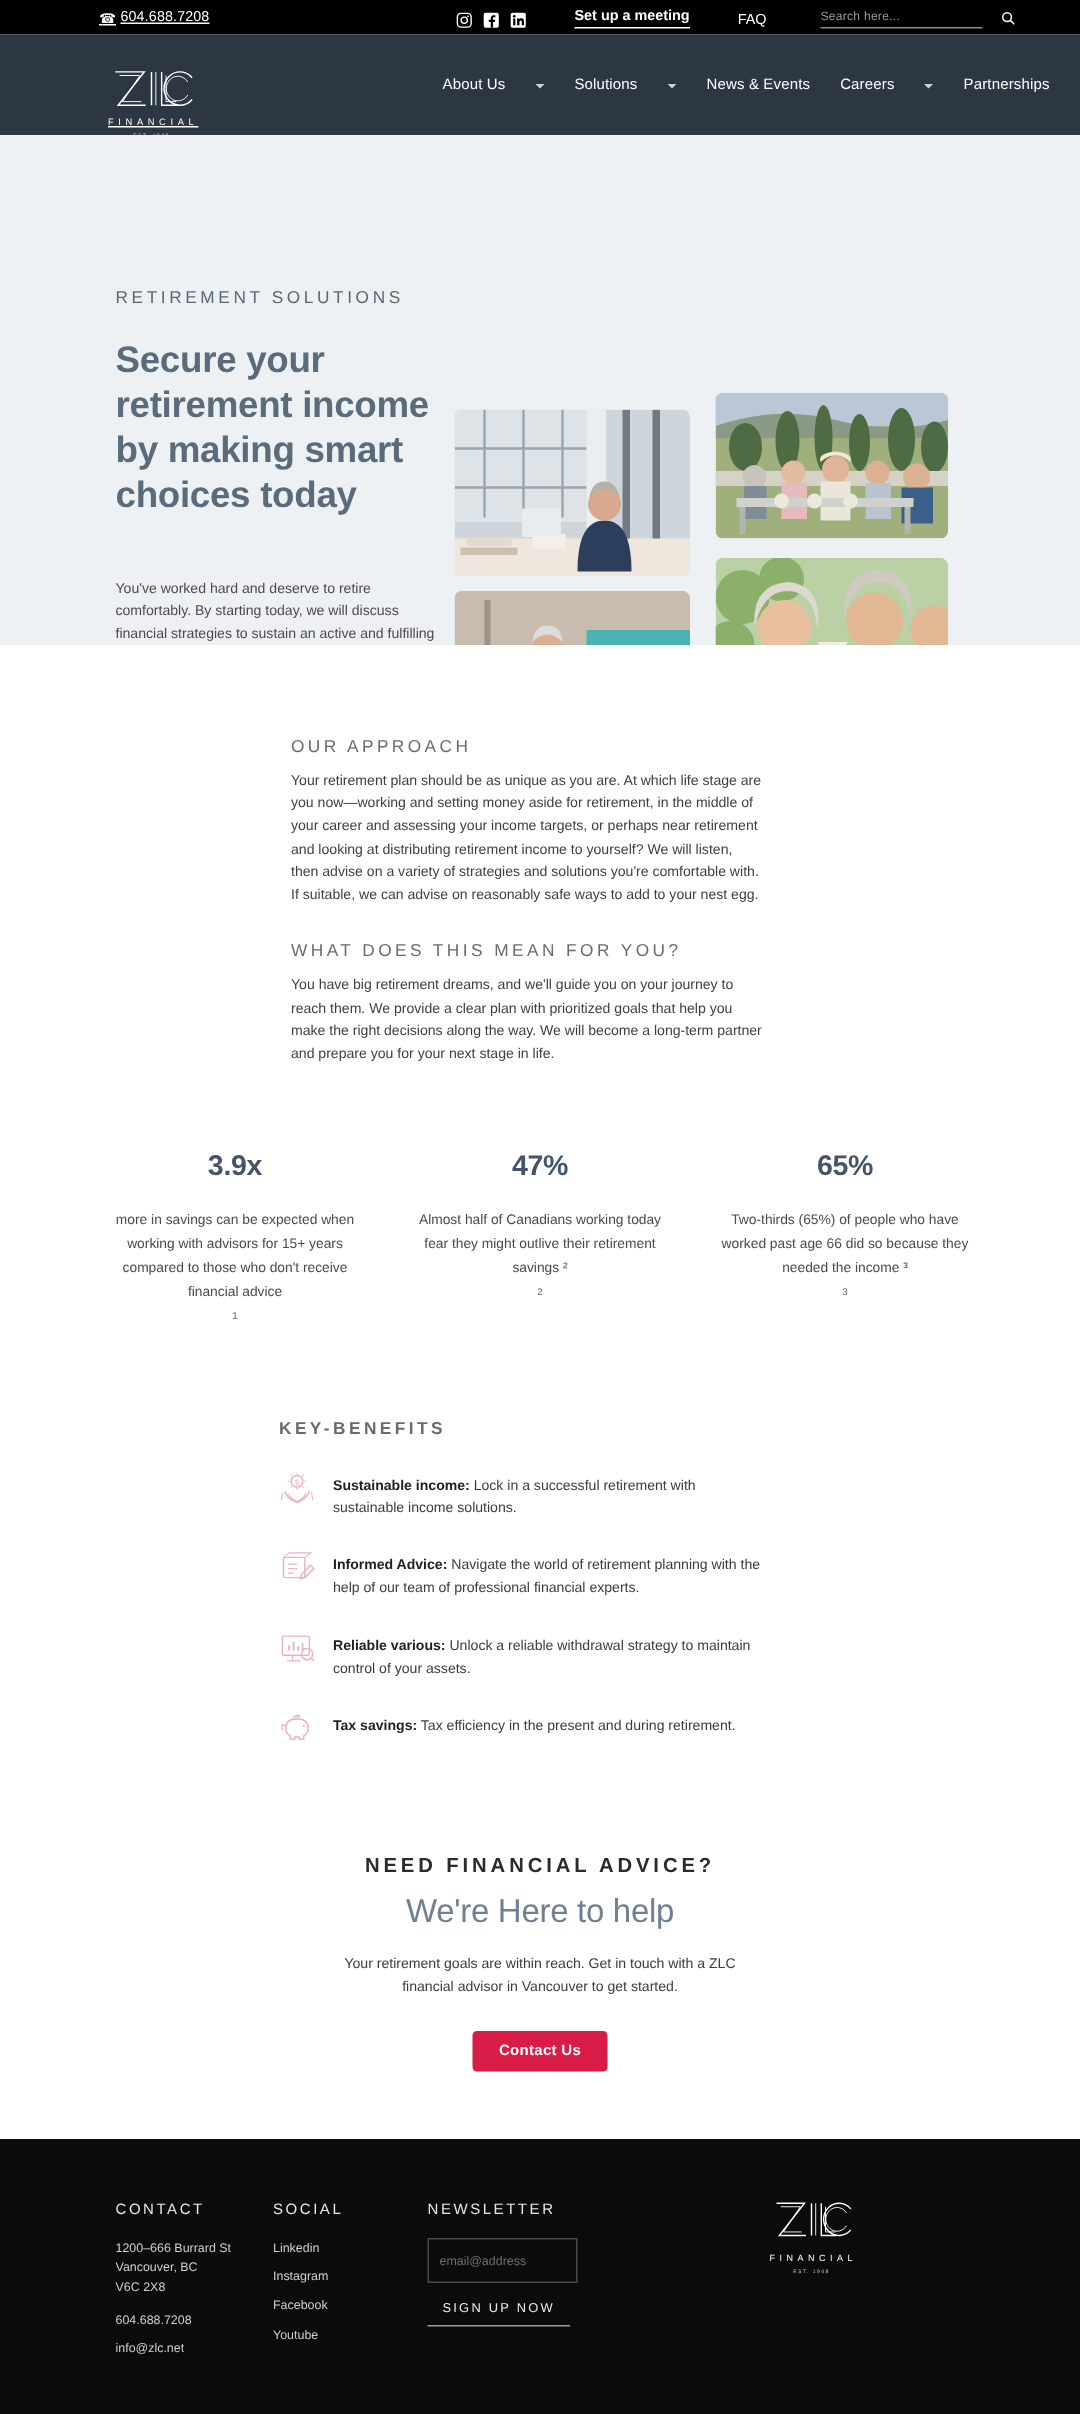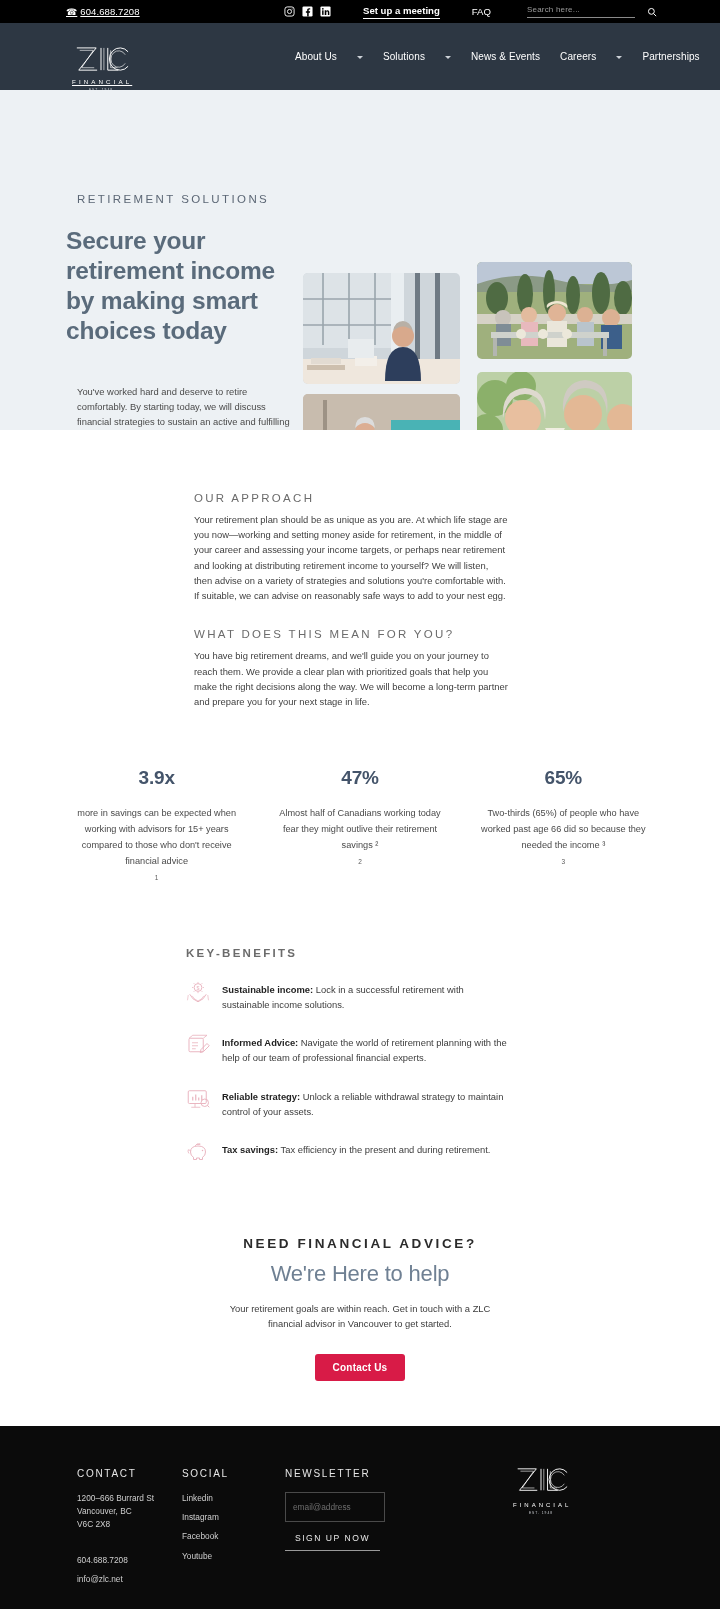--- a/index.html
+++ b/index.html
@@ -25,24 +25,24 @@
     display: flex;
     align-items: center;
     gap: 3px;
     color: #ffffff;
     font-size: 9.5px;
     letter-spacing: .1px;
   }
   .phone-glyph { font-size: 9px; display: inline-block; transform: scaleX(-1); }
   .topbar-right {
     position: absolute;
-    left: 284px;
+    left: 304px;
     right: 0;
     display: flex;
-    align-items: center;
+    align-items: flex-end;
     gap: 0;
   }
   .social-row { display: flex; gap: 7px; align-items: center; margin-right: 32px; }
   .soc {
     width: 11px; height: 11px;
     display: inline-flex; align-items: center; justify-content: center;
   }
   .soc svg { width: 11px; height: 11px; display: block; }
   .topbar-link {
     color: #ffffff;
@@ -149,21 +149,21 @@
   .hero-eyebrow {
     position: absolute;
     left: 77px; top: 103px;
     font-size: 11.5px;
     letter-spacing: 2.4px;
     color: #5c6775;
     font-weight: 400;
   }
   .hero-title {
     position: absolute;
-    left: 66px; top: 136px;
+    left: 77px; top: 136px;
     width: 215px;
     font-size: 24.5px;
     line-height: 1.22;
     font-weight: 700;
     color: #5a6b7b;
     letter-spacing: -.2px;
   }
   .hero-body {
     position: absolute;
     left: 77px; top: 294px;
@@ -319,21 +319,21 @@
   }
   .fcol p, .fcol a {
     display: block;
     color: #cfcfcf;
     font-size: 8.3px;
     line-height: 1.62;
     text-decoration: none;
     margin-bottom: 0;
   }
   .fcol a { margin-bottom: 6px; }
-  .faddr { margin-bottom: 22px; }
+  .faddr { margin-bottom: 8px; }
   .fphone { margin-bottom: 7px; }
   .news-input {
     width: 100px;
     height: 30px;
     background: transparent;
     border: 1px solid #4a4a4a;
     color: #777;
     font-size: 8.3px;
     font-family: "Liberation Sans", sans-serif;
     padding: 0 7px;
@@ -639,21 +639,21 @@
             <line x1="9" y1="18" x2="9" y2="13"></line>
               <line x1="13" y1="18" x2="13" y2="10"></line>
             <line x1="17" y1="18" x2="17" y2="14"></line>
               <line x1="21" y1="18" x2="21" y2="11"></line>
           </g>
           <circle cx="25" cy="21" r="5"></circle>
             <line x1="28.6" y1="24.6" x2="31" y2="27"></line>
         </svg>
       </span>
       <span class="benefit-text">
-        <b>Reliable strategy:</b><span> Unlock a reliable withdrawal strategy to maintain control of your assets.</span>
+        <b>Reliable various:</b><span> Unlock a reliable withdrawal strategy to maintain control of your assets.</span>
       </span>
     </div>
 
     <div class="benefit-row">
       <span class="benefit-icon">
         <svg viewBox="0 0 32 32" fill="none" stroke="#e9b4bf" stroke-width="1.3">
           <path d="M6 16 q0-8 10-8 q10 0 10 8 q0 5-4 7 v3 h-4 v-2 h-4 v2 h-4 v-3 q-4-2-4-7z"></path>
           <path d="M6 14 l-3-1 q-1 3 1 5" stroke-width="1.1"></path>
           <circle cx="22" cy="14" r="1" fill="#e9b4bf" stroke="none"></circle>
           <path d="M12 8 q2-4 7-3" stroke-width="1.1"></path>

